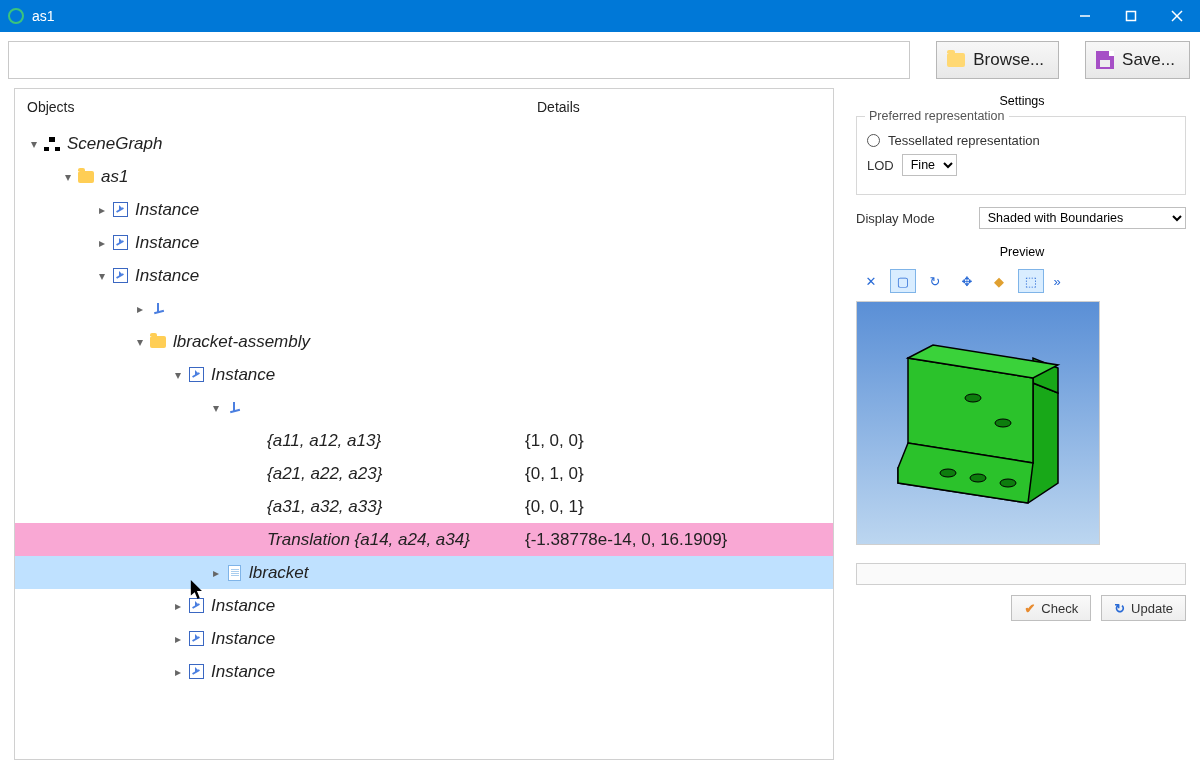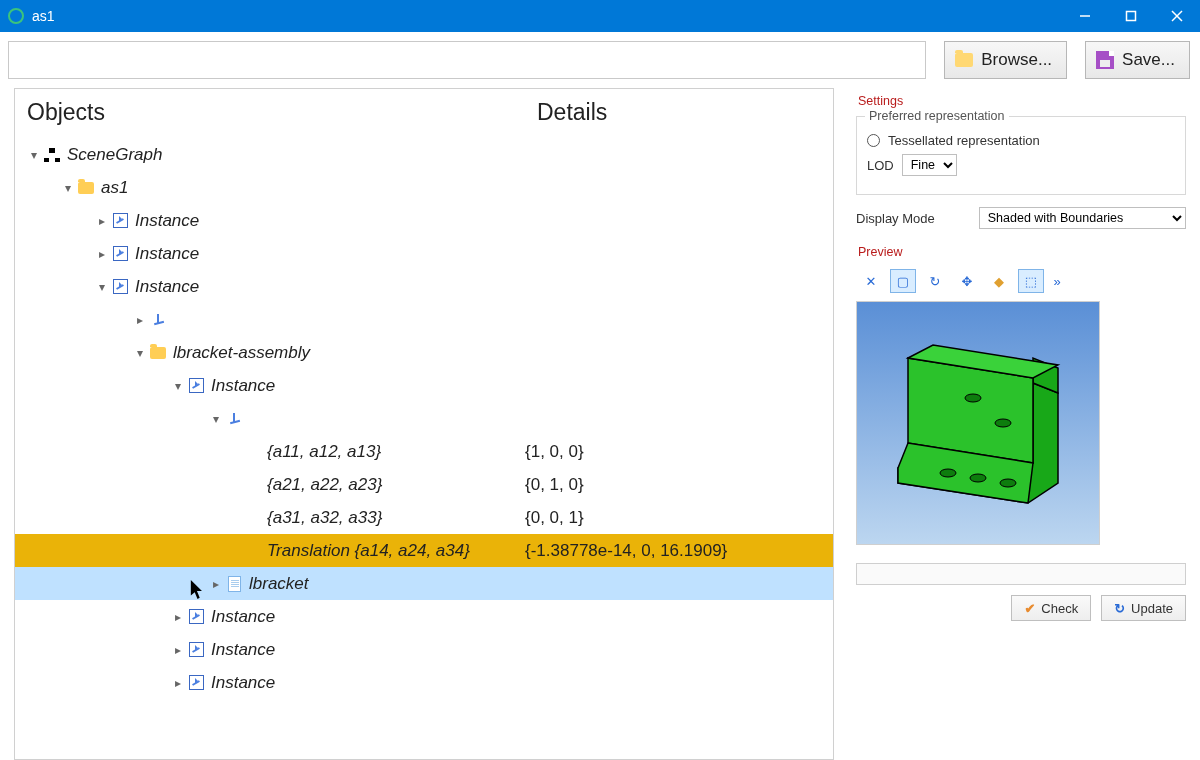--- a/index.html
+++ b/index.html
@@ -7,60 +7,60 @@
 
 
 .titlebar { height: 32px; background: #0078d7; display: flex; align-items: center; color: #fff; }
 .titlebar .app-icon { width: 16px; height: 16px; margin: 0 8px; border: 2px solid #3cc47c; border-radius: 50%; position: relative; }
 .titlebar .title { font-size: 14px; }
 .titlebar .spacer { flex: 1; }
 .winbtn { width: 46px; height: 32px; display: flex; align-items: center; justify-content: center; }
 .winbtn svg { stroke: #fff; fill: none; }
 
 
-.toolbar { height: 56px; display: flex; align-items: center; padding: 8px 10px 8px 8px; gap: 18px; }
+.toolbar { height: 56px; display: flex; align-items: center; padding: 8px 10px 8px 8px; gap: 26px; }
 .path-box { flex: 1; height: 38px; border: 1px solid #c9c9c9; background: #fff; }
 .tb-btn { height: 38px; border: 1px solid #b7b7b7; background: linear-gradient(#f7f7f7,#e8e8e8); display: flex; align-items: center; padding: 0 14px 0 10px; gap: 8px; font-size: 17px; color: #222; }
 .tb-btn .folder { width: 18px; height: 14px; background: #ffd873; border-radius: 2px; position: relative; }
 .tb-btn .folder::before { content:""; position:absolute; left:0; top:-3px; width:8px; height:3px; background:#ffd873; border-radius:2px 2px 0 0; }
 .tb-btn .disk { width:18px; height:18px; background:#a64fc6; position:relative; }
 .tb-btn .disk::after { content:""; position:absolute; right:0; top:0; width:5px; height:5px; background:#fff; }
 .tb-btn .disk::before { content:""; position:absolute; left:4px; bottom:2px; width:10px; height:7px; background:#eee; }
 
 
 .main { display: flex; height: calc(760px - 32px - 56px); }
 .left-panel { width: 820px; border: 1px solid #d0d0d0; margin: 0 0 0 14px; display: flex; }
-.panel-header { font-size: 23px; padding: 10px 12px 12px; color: #222; }
+.panel-header { font-size: 14px; padding: 10px 12px 12px; color: #222; }
 .tree { font-size: 17px; color: #222; }
 .twisty { width: 18px; display: inline-flex; justify-content: center; color: #666; font-size: 12px; }
 .indent { display: inline-block; }
 .ico { width: 18px; height: 18px; margin-right: 6px; display:inline-flex; align-items:center; justify-content:center; }
 .ico-folder { width:16px; height:12px; background:#ffce55; border-radius:2px; position:relative; }
 .ico-folder::before { content:""; position:absolute; left:0; top:-3px; width:7px; height:3px; background:#ffce55; border-radius:2px 2px 0 0; }
 .ico-instance { width:15px; height:15px; border:1px solid #3a67c2; background:#fff; position:relative; }
 .ico-instance::after { content:""; position:absolute; left:2px; top:6px; width:8px; height:2px; background:#4b7fe0; transform: rotate(-30deg); }
 .ico-instance::before { content:""; position:absolute; right:2px; top:2px; border:3px solid transparent; border-left-color:#4b7fe0; }
 .ico-axes { color:#4b7fe0; font-size:14px; position:relative; width:16px; height:16px; }
 .ico-axes::before { content:""; position:absolute; left:7px; top:2px; width:1.5px; height:10px; background:#4b7fe0; }
 .ico-axes::after { content:""; position:absolute; left:4px; top:10px; width:10px; height:1.5px; background:#4b7fe0; transform:rotate(-15deg); }
 .ico-hier { width:16px; height:14px; position:relative; }
 .ico-hier::before { content:""; position:absolute; left:5px; top:0; width:6px; height:5px; background:#000; }
 .ico-hier::after { content:""; position:absolute; left:0; bottom:0; width:5px; height:4px; background:#000; box-shadow: 11px 0 0 #000; }
 .ico-file { width:13px; height:16px; background:#fff; border:1px solid #7fb4e8; position:relative; }
 .ico-file::after { content:""; position:absolute; left:2px; top:3px; width:8px; height:1px; background:#a9cdee; box-shadow: 0 2px 0 #a9cdee, 0 4px 0 #a9cdee, 0 6px 0 #a9cdee; }
 .lbl { white-space: nowrap; font-style: italic; }
 
-.hl-weak { background: #eab308; }
+.hl-weak { background: #f9a8d4; }
 .hl-strong { background: #bfe1ff; }
 
 
 .sidebar { flex: 1; padding: 0 14px 0 22px; font-size: 13px; color: #333; }
 .group { border: 1px solid #d8d8d8; padding: 10px 10px 12px; margin-top: 8px; position: relative; }
 .group > .legend { position: absolute; top: -8px; left: 8px; background: #fff; padding: 0 4px; font-size: 12.5px; color: #555; }
-.sect-title { font-size: 12.5px; color: #b91c1c; margin: 6px 0 6px 2px; }
+.sect-title { font-size: 12.5px; color: #000000; margin: 6px 0 6px 2px; text-align: center; }
 .radio-row, .mode-row { display:flex; align-items:center; gap:8px; margin: 6px 0; }
 .radio { width:13px; height:13px; border:1px solid #555; border-radius:50%; display:inline-flex; align-items:center; justify-content:center; }
 .radio.checked::after { content:""; width:7px; height:7px; background:#000; border-radius:50%; }
 select { border:1px solid #bfbfbf; background:#fff; height:22px; font-size:12.5px; padding: 0 4px; }
 .current-box { border-top:1px solid #e6e6e6; margin-top:12px; padding-top:8px; }
 .preview-box { margin-top: 16px; }
 .preview-tools { display:flex; gap:6px; padding: 4px 2px 8px; align-items:center; }
 .ptool { width:26px; height:24px; border:1px solid transparent; display:flex; align-items:center; justify-content:center; color:#2a6bd6; font-size:13px; }
 .ptool.active { border-color:#7fb4e8; background:#d9edff; }
 .preview-canvas { width: 244px; height: 244px; border:1px solid #cfcfcf; background: linear-gradient(#5a8fd6 0%, #bcd6f0 100%); display:flex; align-items:center; justify-content:center; }

